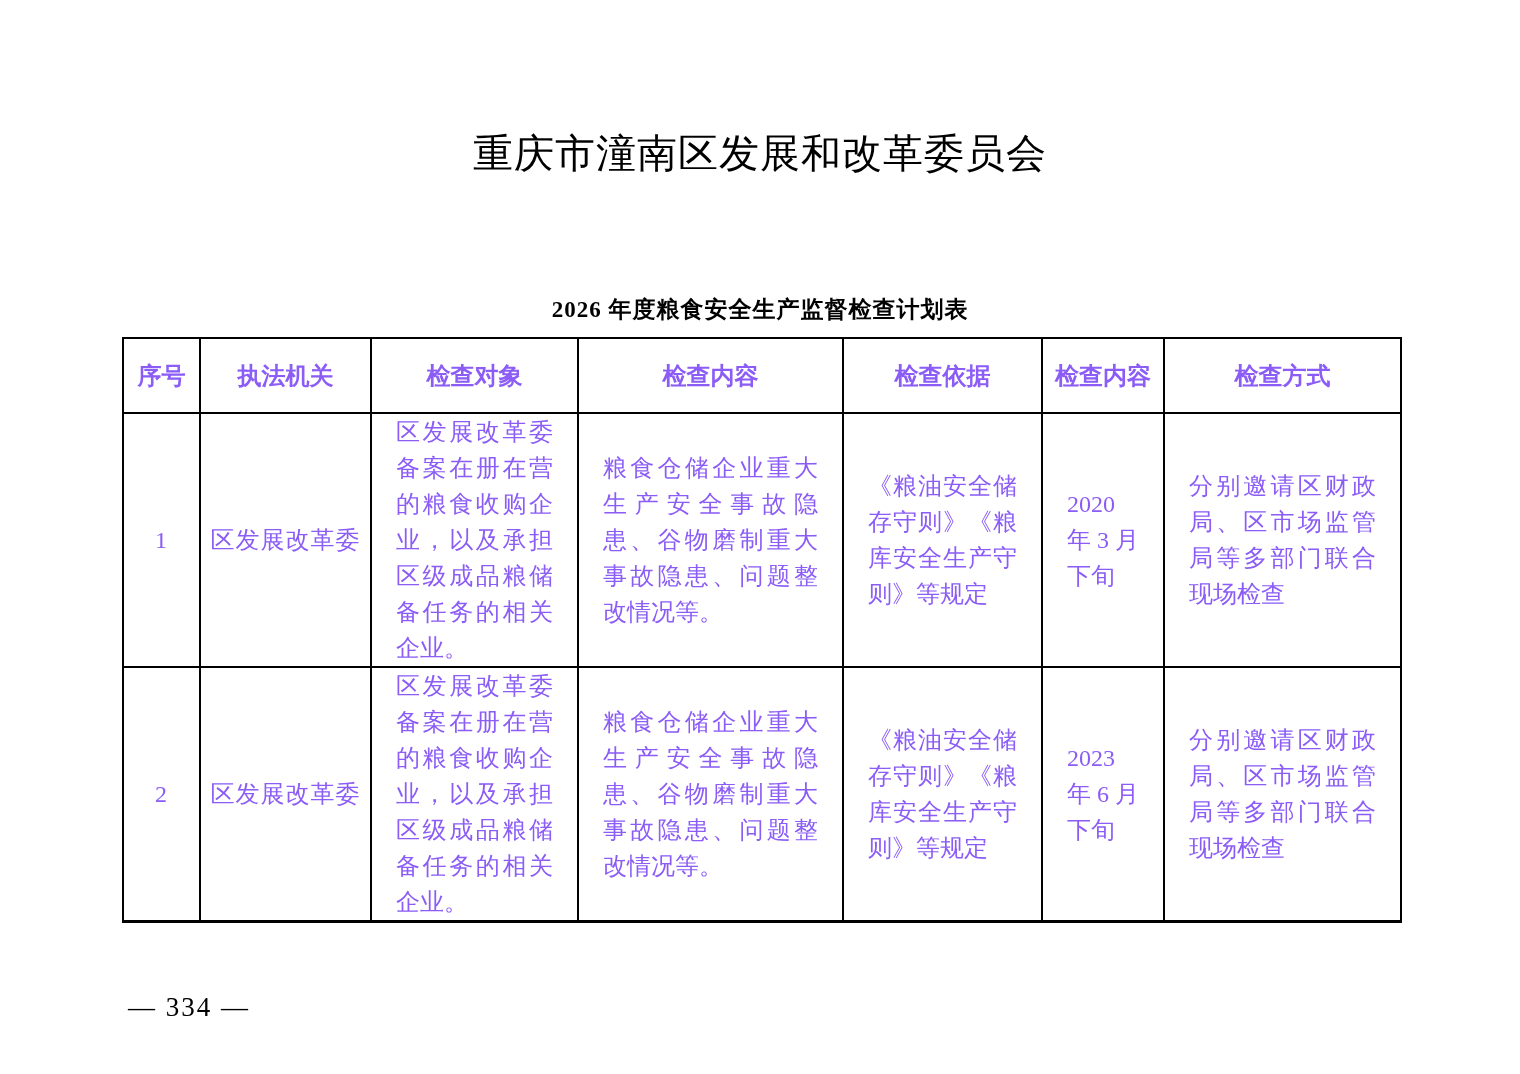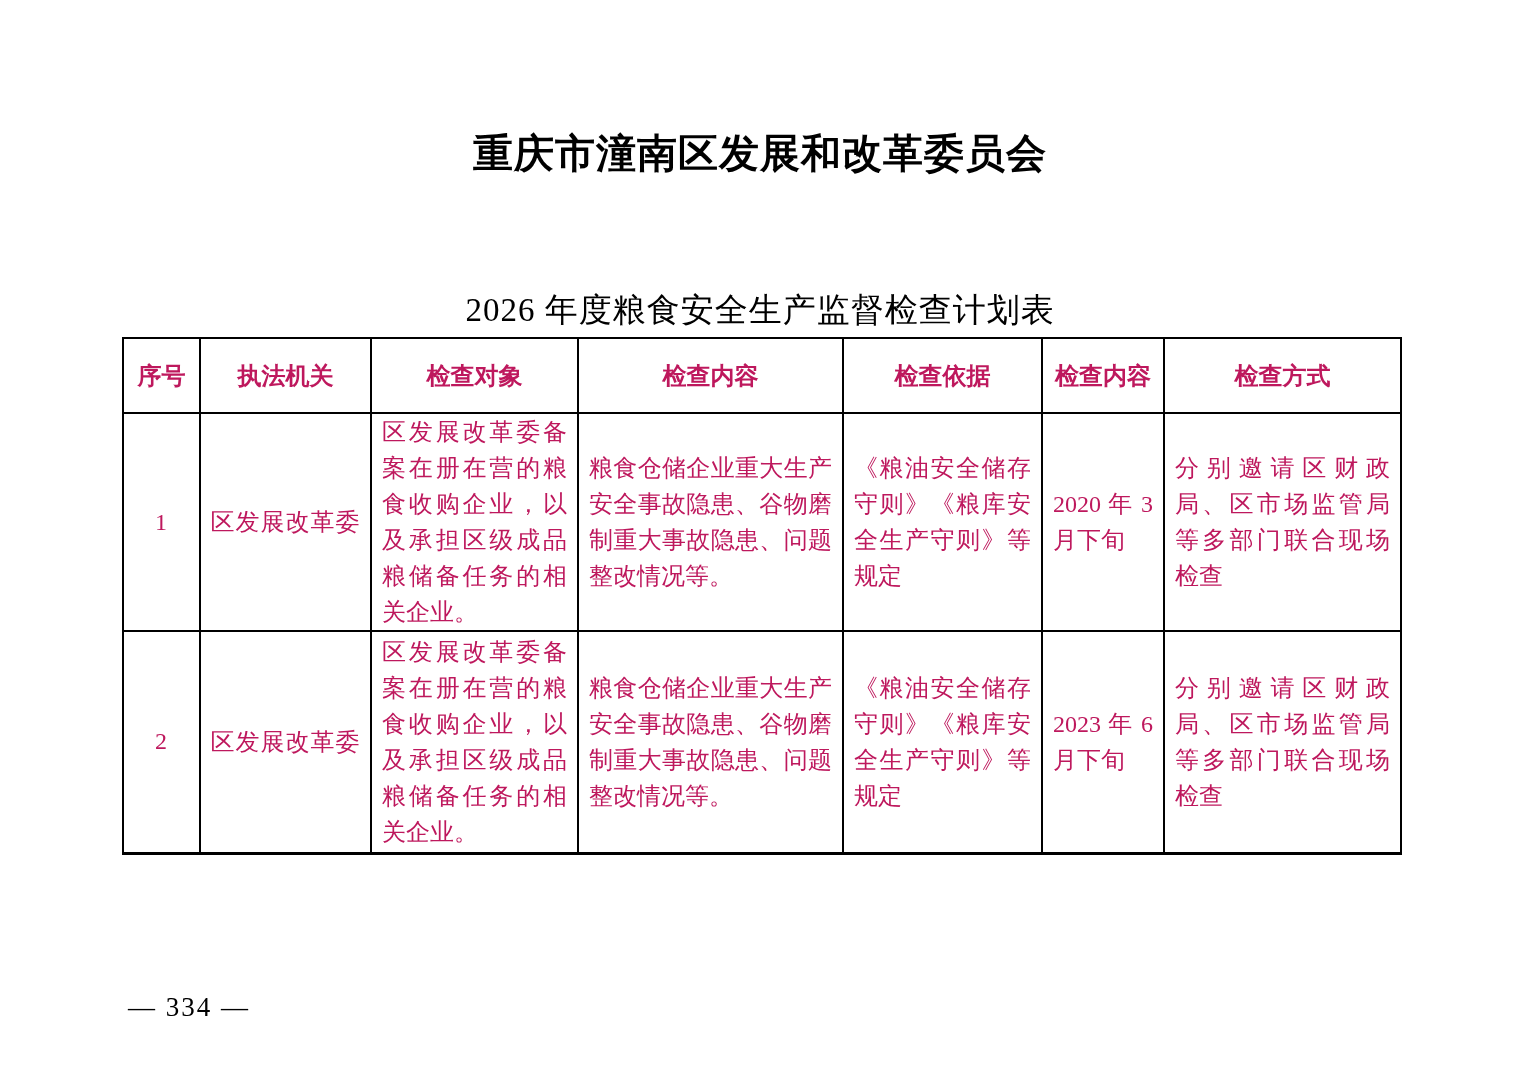--- a/index.html
+++ b/index.html
@@ -15,46 +15,46 @@
     color: #000000;
     font-family: "Liberation Serif", "DejaVu Serif", serif;
     overflow: hidden;
   }
   .doc-title {
     position: absolute;
     top: 126px;
     left: 0;
     width: 100%;
     text-align: center;
-    font-weight: bold;
+    font-weight: normal;
     font-size: 40px;
     line-height: 56px;
     font-family: "Liberation Serif", "DejaVu Serif", serif;
     letter-spacing: 1px;
   }
   .table-title {
     position: absolute;
     top: 289px;
     left: 0;
     width: 100%;
     text-align: center;
-    font-weight: normal;
-    font-size: 33px;
+    font-weight: bold;
+    font-size: 23px;
     line-height: 42px;
     letter-spacing: 1px;
   }
   table.plan-table {
     position: absolute;
     left: 122px;
     top: 337px;
     width: 1278px;
     border-collapse: collapse;
     table-layout: fixed;
     font-size: 24px;
-    color: #be185d;
+    color: #8b5cf6;
   }
   .plan-table th, .plan-table td {
     border: 2px solid #000000;
     vertical-align: middle;
     overflow: hidden;
   }
   .plan-table tbody tr:last-child td {
     border-bottom-width: 3px;
   }
   .plan-table thead tr { height: 75px; }
@@ -69,21 +69,21 @@
   }
   td.c-center {
     text-align: center;
     padding: 0 4px;
     letter-spacing: 1px;
   }
   td.c-just {
     text-align: justify;
     text-justify: inter-character;
     text-align-last: left;
-    padding: 0 10px;
+    padding: 0 24px;
     line-height: 36px;
   }
   .page-number {
     position: absolute;
     left: 128px;
     top: 960px;
     font-size: 27px;
     line-height: 36px;
     letter-spacing: 2px;
     margin-top: 29px;

